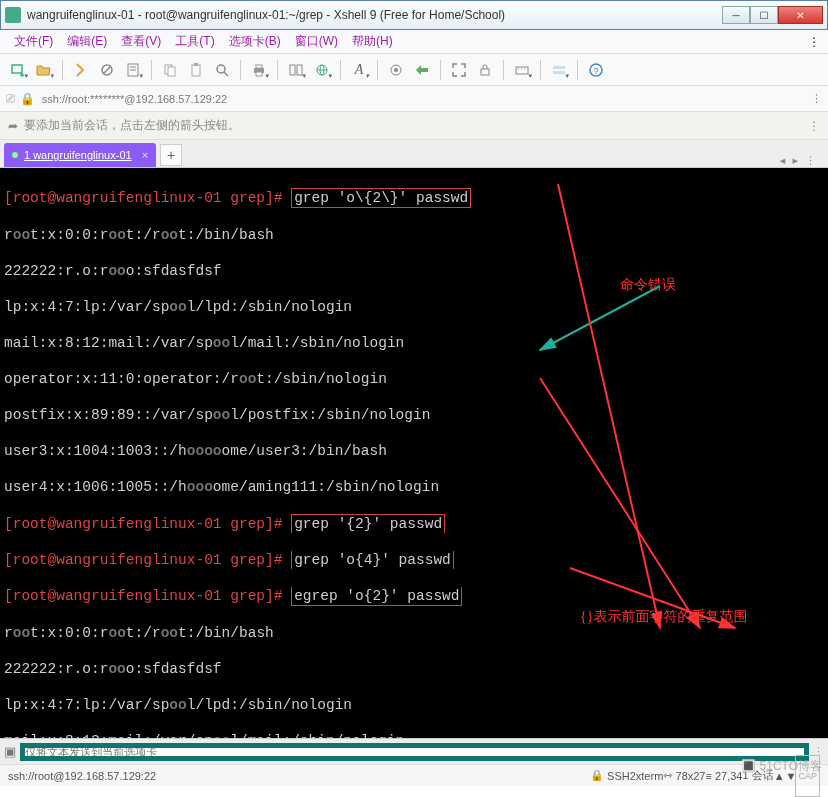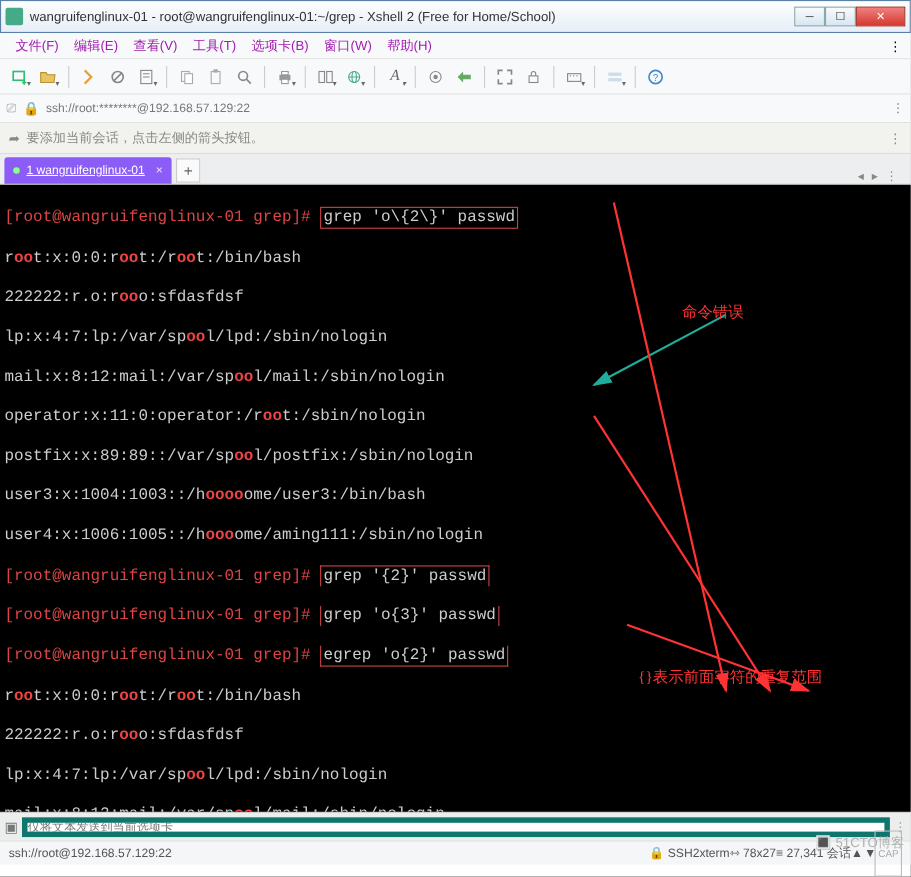--- a/index.html
+++ b/index.html
@@ -38,21 +38,21 @@
 .tab { height:24px; background:#8b5cf6; color:#fff; font-size:11px; padding:0 8px; display:flex; align-items:center; gap:6px; border-radius:3px 3px 0 0; cursor:pointer; }
 .tab .dot { width:6px; height:6px; background:#8f8; border-radius:50%; }
 .tab .x { font-size:11px; cursor:pointer; margin-left:4px; opacity:.8; }
 .addtab { width:22px; height:22px; background:#fafafa; border:1px solid #ccc; margin-left:4px; margin-bottom:1px; display:flex; align-items:center; justify-content:center; cursor:pointer; font-size:14px; color:#666; }
 .tabbar .navright { margin-left:auto; font-size:11px; color:#888; padding:0 6px; letter-spacing:2px; }
 
 
 .terminal { background:#000; color:#ccc; font-family:"Consolas","Courier New",monospace; font-size:14.5px; line-height:18px; padding:2px 2px 2px 4px; height:570px; overflow:hidden; position:relative; white-space:pre; }
 .terminal .line { white-space:pre; }
 .prompt { color:#d44; }
-.hl { color:#ef4444; font-weight:bold; }
+.hl { color:#737373; font-weight:bold; }
 .box { border:1px solid #c44; padding:0 2px; display:inline-block; }
 .box2 { border:1px solid #c44; display:inline-block; padding:0 2px; }
 
 
 .anno { position:absolute; color:#f33; font-family:"SimSun",serif; font-size:14px; pointer-events:none; }
 .arrowsvg { position:absolute; top:0; left:0; pointer-events:none; }
 
 
 .inbar { height:26px; background:#eceeee; border-top:1px solid #ccc; display:flex; align-items:center; padding:0 4px; gap:4px; font-size:11px; color:#999; }
 .inbar input { flex:1; height:18px; border:5px solid #0f766e; background:#fff; font-size:11px; padding:0 0; color:#999; }
@@ -61,21 +61,21 @@
 .statusbar { height:22px; background:#f4f6f8; border-top:1px solid #ddd; display:flex; align-items:center; padding:0 8px; font-size:11px; color:#555; }
 .statusbar .seg { display:flex; align-items:center; gap:3px; }
 .statusbar .spacer { flex:1; }
 .watermark { position:absolute; right:6px; bottom:22px; font-size:12px; color:#aaa; font-family:sans-serif; opacity:.9; }
 </style>
 </head>
 <body>
 
 <div class="titlebar">
   <div class="icon"></div>
-  <div class="title">wangruifenglinux-01 - root@wangruifenglinux-01:~/grep - Xshell 2 (Free for Home/School)</div>
+  <div class="title">wangruifenglinux-01 - root@wangruifenglinux-01:~/grep - Xshell 9 (Free for Home/School)</div>
   <div class="winbtns">
     <div class="winbtn">─</div>
     <div class="winbtn">☐</div>
     <div class="winbtn close">✕</div>
   </div>
 </div>
 
 <div class="menubar">
   <span class="mi">文件(F)</span>
   <span class="mi">编辑(E)</span>
@@ -238,21 +238,21 @@
 <div class="line"><span class="prompt">[root@wangruifenglinux-01 grep]# </span><span class="box">grep 'o\{2\}' passwd</span></div>
 <div class="line"><span>r</span><span class="hl">oo</span><span>t:x:0:0:r</span><span class="hl">oo</span><span>t:/r</span><span class="hl">oo</span><span>t:/bin/bash</span></div>
 <div class="line"><span>222222:r.o:r</span><span class="hl">oo</span><span>o:sfdasfdsf</span></div>
 <div class="line"><span>lp:x:4:7:lp:/var/sp</span><span class="hl">oo</span><span>l/lpd:/sbin/nologin</span></div>
 <div class="line"><span>mail:x:8:12:mail:/var/sp</span><span class="hl">oo</span><span>l/mail:/sbin/nologin</span></div>
 <div class="line"><span>operator:x:11:0:operator:/r</span><span class="hl">oo</span><span>t:/sbin/nologin</span></div>
 <div class="line"><span>postfix:x:89:89::/var/sp</span><span class="hl">oo</span><span>l/postfix:/sbin/nologin</span></div>
 <div class="line"><span>user3:x:1004:1003::/h</span><span class="hl">oooo</span><span>ome/user3:/bin/bash</span></div>
 <div class="line"><span>user4:x:1006:1005::/h</span><span class="hl">ooo</span><span>ome/aming111:/sbin/nologin</span></div>
 <div class="line"><span class="prompt">[root@wangruifenglinux-01 grep]# </span><span class="box2" style="border-bottom:none">grep '{2}' passwd</span></div>
-<div class="line"><span class="prompt">[root@wangruifenglinux-01 grep]# </span><span class="box2" style="border-top:none;border-bottom:none">grep 'o{3}' passwd</span></div>
+<div class="line"><span class="prompt">[root@wangruifenglinux-01 grep]# </span><span class="box2" style="border-top:none;border-bottom:none">grep 'o{4}' passwd</span></div>
 <div class="line"><span class="prompt">[root@wangruifenglinux-01 grep]# </span><span class="box2" style="border-top:none">egrep 'o{2}' passwd</span></div>
 <div class="line"><span>r</span><span class="hl">oo</span><span>t:x:0:0:r</span><span class="hl">oo</span><span>t:/r</span><span class="hl">oo</span><span>t:/bin/bash</span></div>
 <div class="line"><span>222222:r.o:r</span><span class="hl">oo</span><span>o:sfdasfdsf</span></div>
 <div class="line"><span>lp:x:4:7:lp:/var/sp</span><span class="hl">oo</span><span>l/lpd:/sbin/nologin</span></div>
 <div class="line"><span>mail:x:8:12:mail:/var/sp</span><span class="hl">oo</span><span>l/mail:/sbin/nologin</span></div>
 
 
 
 
 

